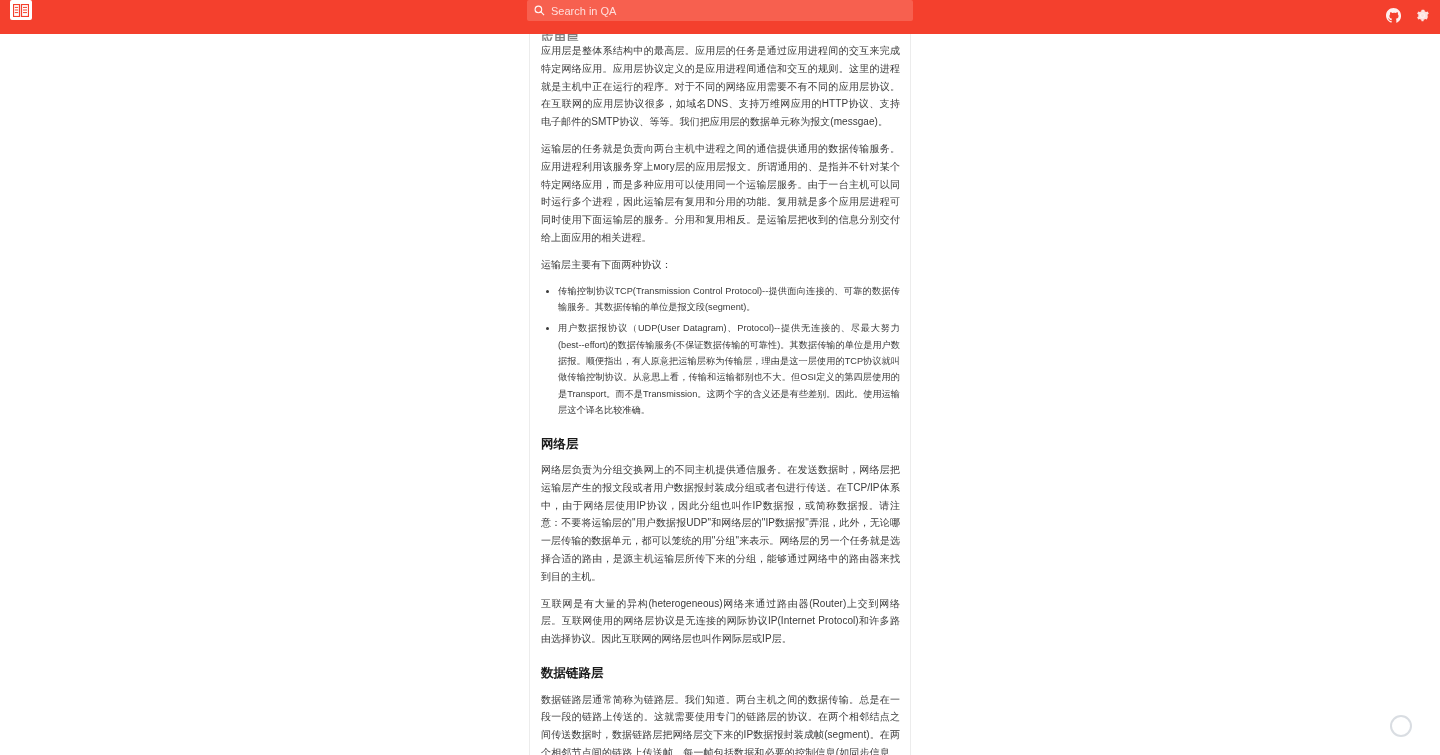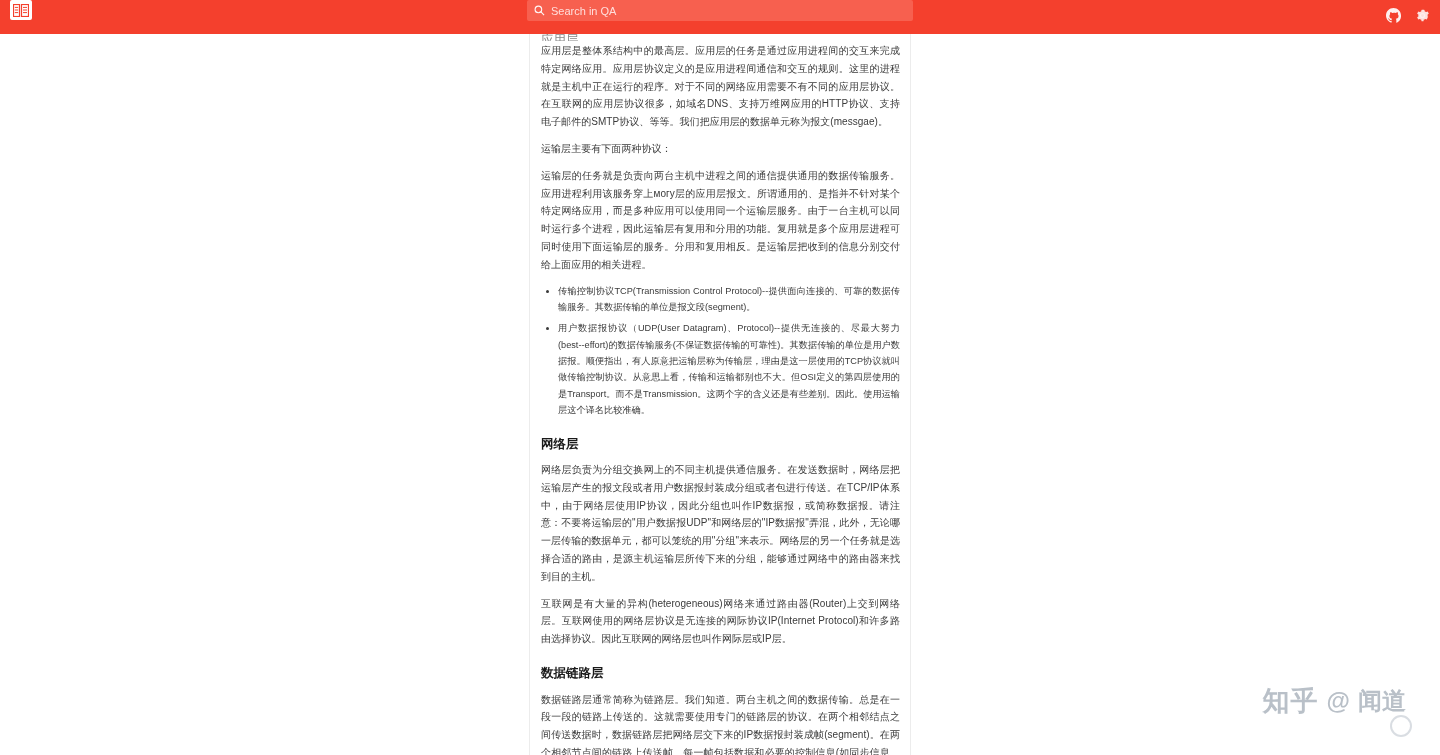--- a/index.html
+++ b/index.html
@@ -123,21 +123,21 @@
   }
   ul.bullets li {
     font-size: 9.2px;
     line-height: 1.78;
     color: #3a3a3a;
     margin-bottom: 5px;
     text-align: justify;
   }
   .cut-heading {
     font-size: 12.5px;
-    font-weight: normal;
+    font-weight: bold;
     color: #1a1a1a;
     height: 7px;
     overflow: hidden;
     line-height: 1.1;
     margin: 0 0 5px 0;
     opacity: .55;
   }
 
   
   .watermark {
@@ -223,36 +223,31 @@
 <div class="page">
   <div class="rail-left"></div>
   <div class="rail-right"></div>
 
   <div class="content">
 
     <div class="cut-heading">应用层</div>
 
     <p class="para clip-top">应用层是整体系结构中的最高层。应用层的任务是通过应用进程间的交互来完成特定网络应用。应用层协议定义的是应用进程间通信和交互的规则。这里的进程就是主机中正在运行的程序。对于不同的网络应用需要不有不同的应用层协议。在互联网的应用层协议很多，如域名DNS、支持万维网应用的HTTP协议、支持电子邮件的SMTP协议、等等。我们把应用层的数据单元称为报文(messgae)。</p>
 
+    <p class="para">运输层的任务就是负责向两台主机中进程之间的通信提供通用的数据传输服务。应用进程利用该服务穿上могу层的应用层报文。所谓通用的、是指并不针对某个特定网络应用，而是多种应用可以使用同一个运输层服务。由于一台主机可以同时运行多个进程，因此运输层有复用和分用的功能。复用就是多个应用层进程可同时使用下面运输层的服务。分用和复用相反。是运输层把收到的信息分别交付给上面应用的相关进程。</p>
     <p class="para">运输层主要有下面两种协议：</p>
-    <p class="para">运输层的任务就是负责向两台主机中进程之间的通信提供通用的数据传输服务。应用进程利用该服务穿上могу层的应用层报文。所谓通用的、是指并不针对某个特定网络应用，而是多种应用可以使用同一个运输层服务。由于一台主机可以同时运行多个进程，因此运输层有复用和分用的功能。复用就是多个应用层进程可同时使用下面运输层的服务。分用和复用相反。是运输层把收到的信息分别交付给上面应用的相关进程。</p>
     <ul class="bullets">
       <li>传输控制协议TCP(Transmission Control Protocol)--提供面向连接的、可靠的数据传输服务。其数据传输的单位是报文段(segment)。</li>
       <li>用户数据报协议（UDP(User Datagram)、Protocol)--提供无连接的、尽最大努力(best--effort)的数据传输服务(不保证数据传输的可靠性)。其数据传输的单位是用户数据报。顺便指出，有人原意把运输层称为传输层，理由是这一层使用的TCP协议就叫做传输控制协议。从意思上看，传输和运输都别也不大。但OSI定义的第四层使用的是Transport。而不是Transmission。这两个字的含义还是有些差别。因此。使用运输层这个译名比较准确。</li>
     </ul>
 
     <h2 class="sect">网络层</h2>
     <p class="para">网络层负责为分组交换网上的不同主机提供通信服务。在发送数据时，网络层把运输层产生的报文段或者用户数据报封装成分组或者包进行传送。在TCP/IP体系中，由于网络层使用IP协议，因此分组也叫作IP数据报，或简称数据报。请注意：不要将运输层的"用户数据报UDP"和网络层的"IP数据报"弄混，此外，无论哪一层传输的数据单元，都可以笼统的用"分组"来表示。网络层的另一个任务就是选择合适的路由，是源主机运输层所传下来的分组，能够通过网络中的路由器来找到目的主机。</p>
     <p class="para">互联网是有大量的异构(heterogeneous)网络来通过路由器(Router)上交到网络层。互联网使用的网络层协议是无连接的网际协议IP(Internet Protocol)和许多路由选择协议。因此互联网的网络层也叫作网际层或IP层。</p>
 
     <h2 class="sect">数据链路层</h2>
     <p class="para">数据链路层通常简称为链路层。我们知道。两台主机之间的数据传输。总是在一段一段的链路上传送的。这就需要使用专门的链路层的协议。在两个相邻结点之间传送数据时，数据链路层把网络层交下来的IP数据报封装成帧(segment)。在两个相邻节点间的链路上传送帧。每一帧包括数据和必要的控制信息(如同步信息、地址信息、差错信息等)。</p>
     <p class="para">在接收数据时，控制信息使便收端能够知道一个帧从哪个比特开始到哪个比特结束。这样数据链路层在收到一个帧后。就可以中提取数据部分，上交到网络层。</p>
 
   </div>
 
-  <div class="watermark">
-    <span class="wm-logo">知乎</span>
-    <span class="wm-at">@</span>
-    <span class="wm-name">闻道</span>
-  </div>
   <div class="wm-ring"></div>
 </div>
 
 </body></html>

